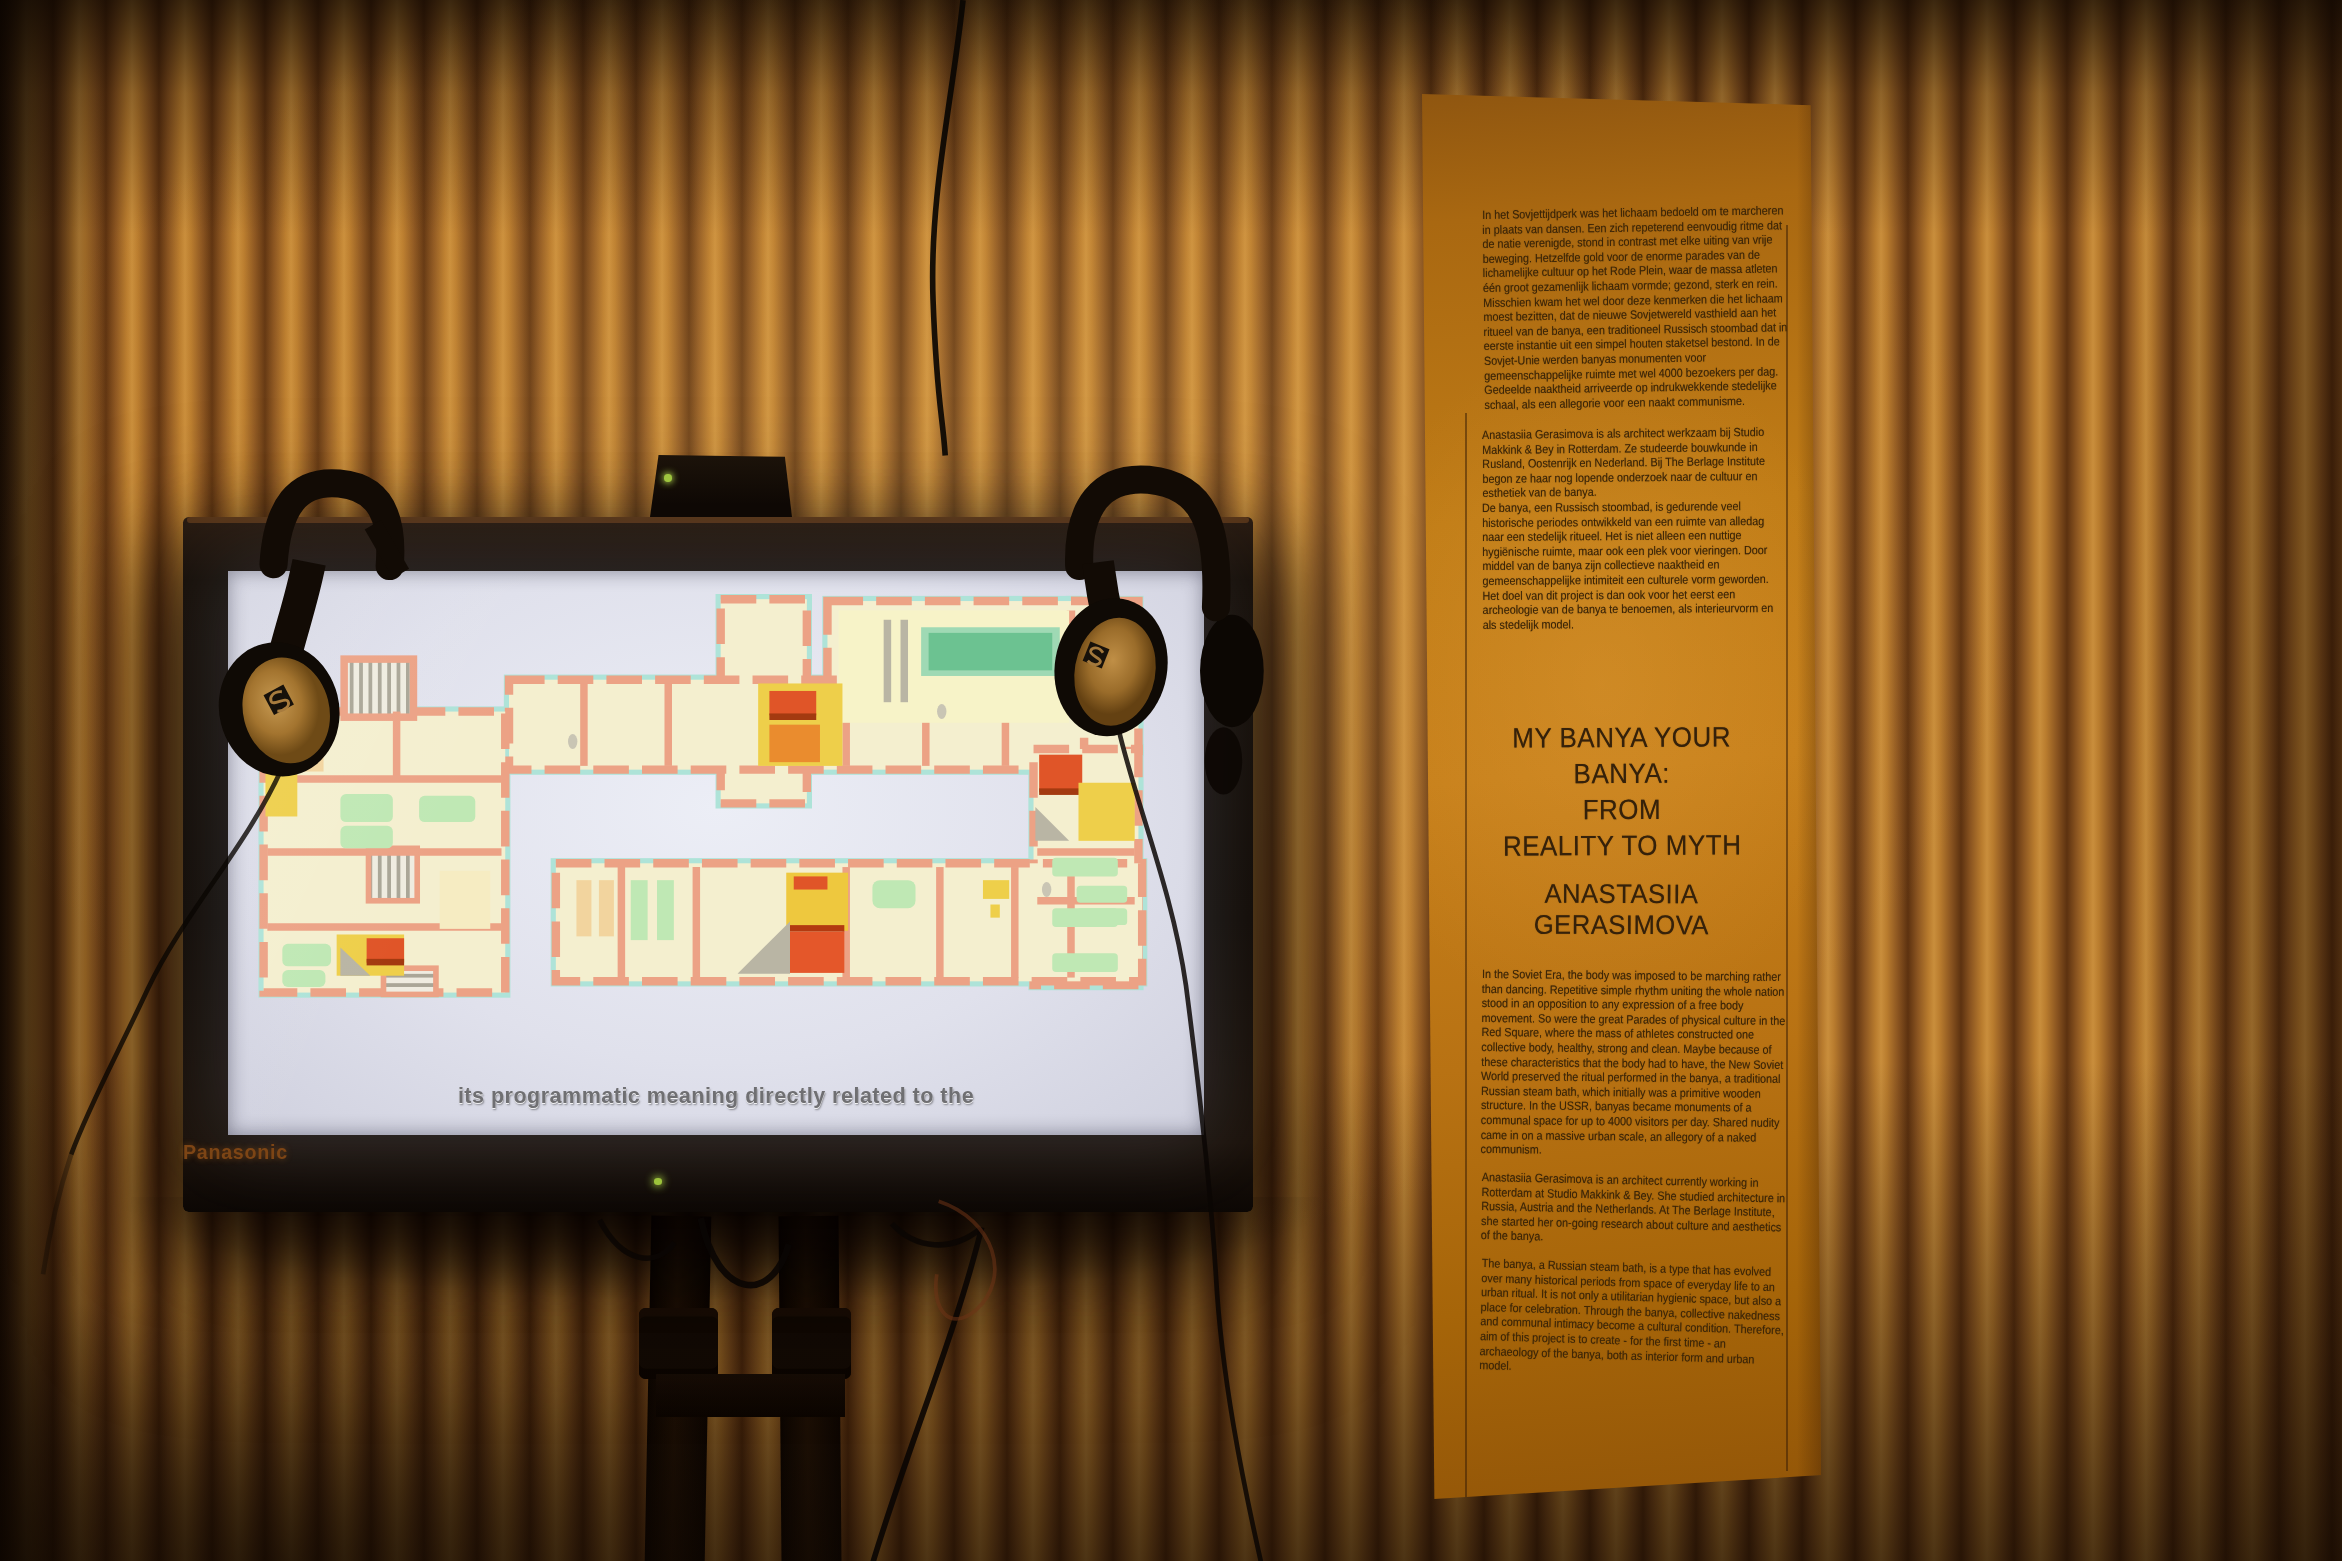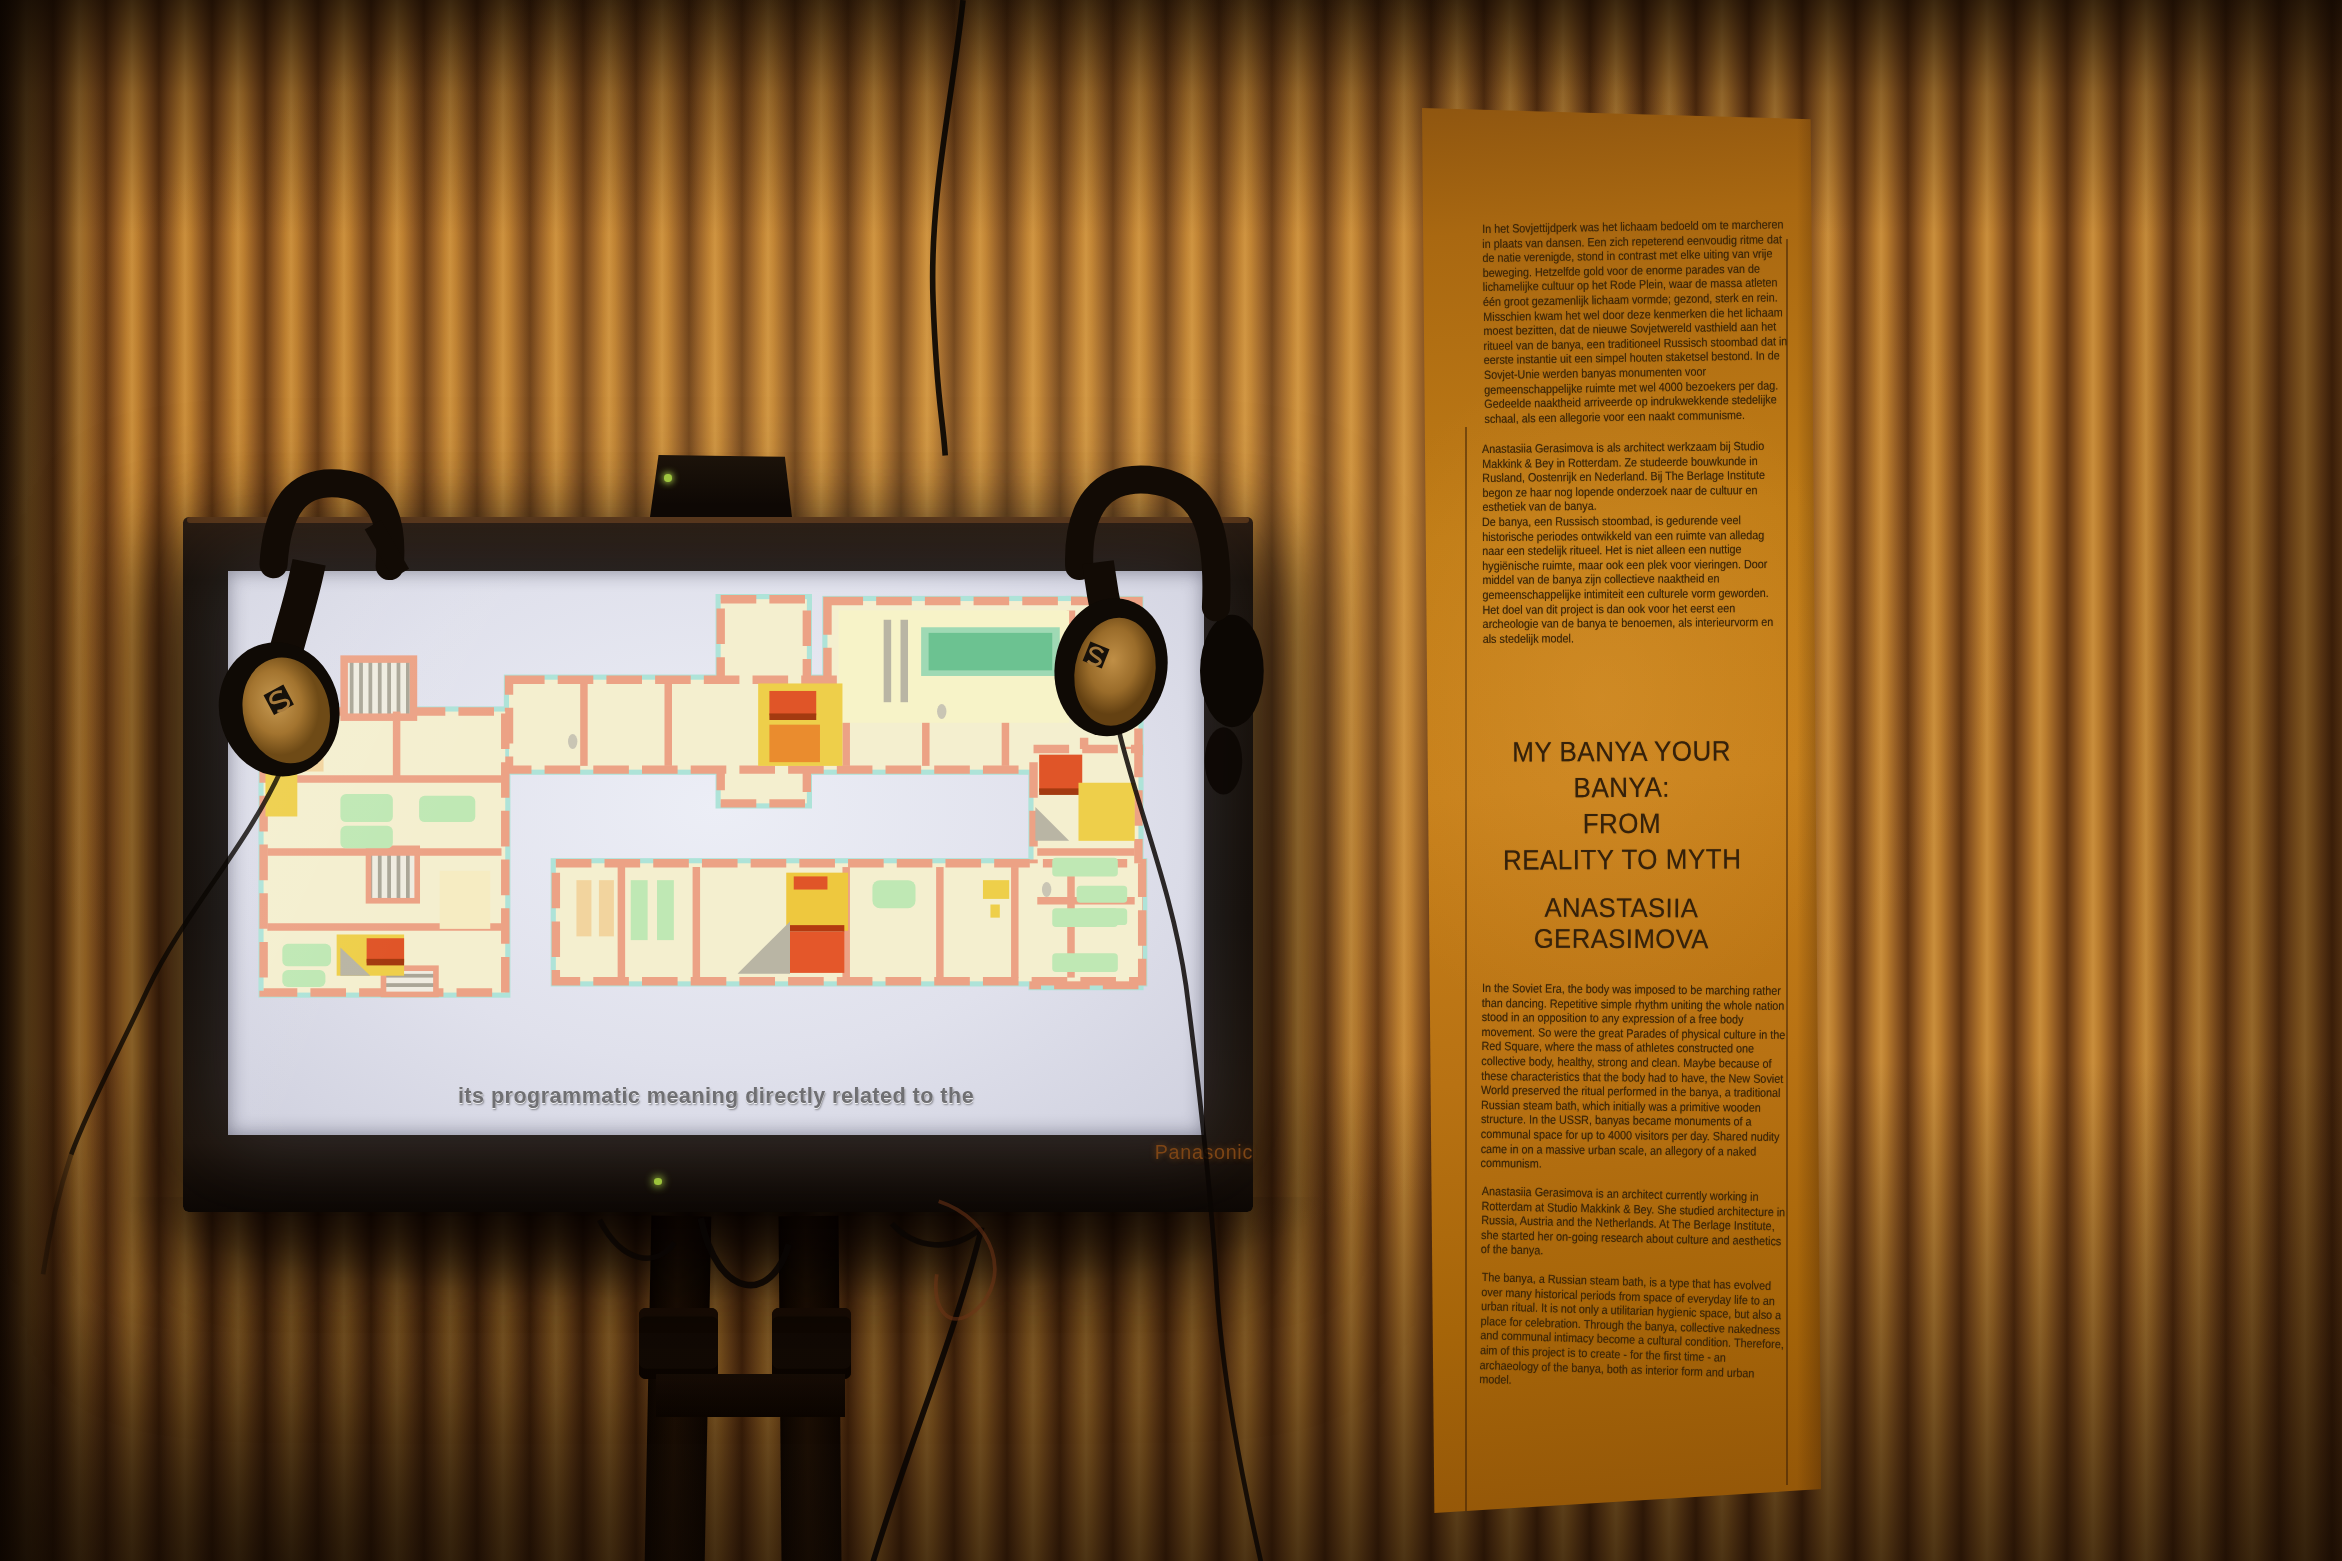--- a/index.html
+++ b/index.html
@@ -43,35 +43,35 @@
     background:rgba(140,85,35,.45);border-radius:5.6px;}
   .screen{position:absolute;left:45px;top:54px;width:976px;height:564px;overflow:hidden;
     background:radial-gradient(ellipse at 50% 42%, #eceef6 0%, #e0e1ec 55%, #cfd0de 100%);
     box-shadow:inset 0 0 19px rgba(20,20,40,.45), 0 0 75px 7.5px rgba(195,205,235,.16);}
   .screen::after{content:"";position:absolute;inset:0;pointer-events:none;
     background:linear-gradient(115deg, rgba(255,255,255,.09) 0%, rgba(255,255,255,0) 28%);}
   .floorplan{position:absolute;left:0;top:0;}
   .subtitle{position:absolute;left:0;right:0;top:513px;text-align:center;
     font-weight:bold;font-size:21.5px;letter-spacing:0.5px;color:#6f6f72;
     text-shadow:0 0.9px 0 rgba(255,255,255,.85), 0.9px 1.9px 1.9px rgba(95,95,100,.65);}
-  .brand{position:absolute;left:0;right:0;top:624px;text-align:right;
-    font-size:19.7px;font-weight:normal;letter-spacing:0.7px;color:#7d4515;
+  .brand{position:absolute;left:0;right:0;top:624px;text-align:left;
+    font-size:19.7px;font-weight:bold;letter-spacing:0.7px;color:#7d4515;
     text-shadow:0 0 6.6px rgba(225,125,35,.4);}
   .power-led{position:absolute;left:471px;top:661px;width:7.5px;height:6.6px;border-radius:50%;
     background:#9dc43b;box-shadow:0 0 8.4px 0.9px #b8e34a;}
 
   
   .topbox{position:absolute;left:650px;top:455px;width:142px;height:62px;
     background:linear-gradient(180deg,#1c130a 0%,#0e0804 80%);
     clip-path:polygon(6% 0, 95% 3%, 100% 100%, 0 100%);}
   .topbox .led{position:absolute;left:14px;top:19px;width:7.5px;height:7.5px;border-radius:50%;
     background:#9ec43f;box-shadow:0 0 7.5px 0.9px #b9e050;}
 
   
-  .poster{position:absolute;left:1422px;top:108px;width:399px;height:1405px;
+  .poster{position:absolute;left:1422px;top:94px;width:399px;height:1405px;
     clip-path:polygon(0 0, 97.4% .8%, 100% 98.3%, 3.1% 100%);
     background:
       radial-gradient(ellipse 356px 468px at 45% 42%, rgba(255,190,90,.18), rgba(0,0,0,0) 75%),
       linear-gradient(175deg,#8f5610 0%,#a96811 9%,#c07c16 30%,#c67f1a 48%,#b87213 68%,#a66509 85%,#935608 100%);
     box-shadow:11.2px 19px 41px rgba(25,10,0,.5);text-decoration:underline;}
   .poster .edge{position:absolute;right:0;top:0;bottom:0;width:24px;
     background:linear-gradient(270deg, rgba(60,28,4,.38), rgba(0,0,0,0));}
   .crease{position:absolute;width:1.9px;background:rgba(52,26,4,.5);}
   .crease.cl{left:43px;top:319px;height:1115px;}
   .crease.cr{left:364px;top:131px;height:1246px;}

